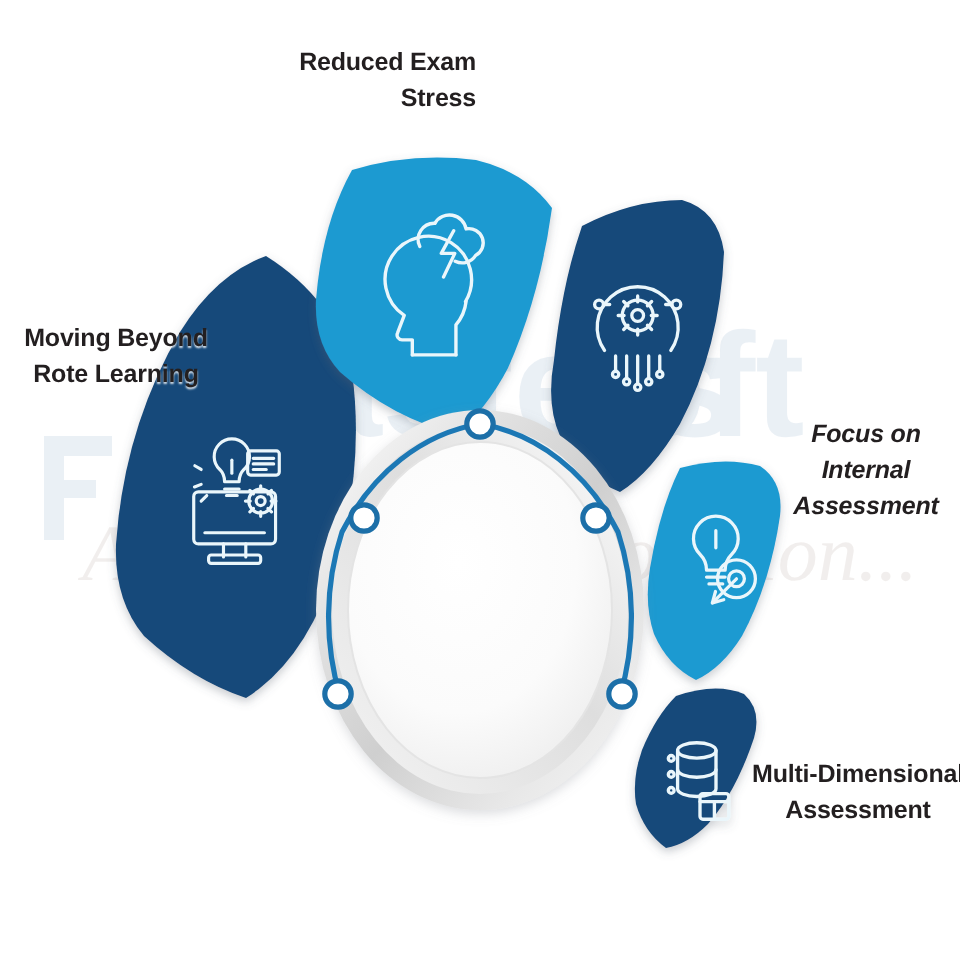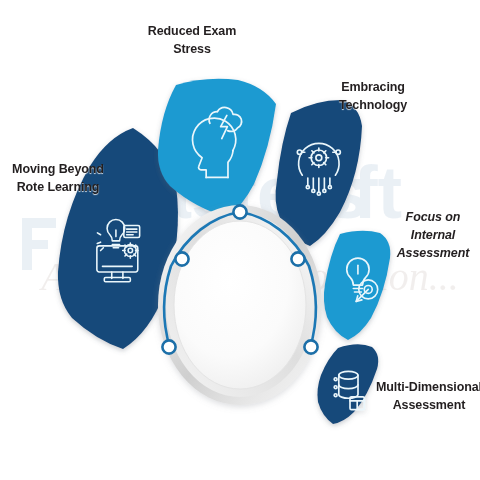--- a/index.html
+++ b/index.html
@@ -31,21 +31,21 @@
     font-family: "Liberation Sans", sans-serif;
     font-size: 12.5px;
     font-weight: 700;
     line-height: 1.45;
     text-align: center;
     letter-spacing: -0.1px;
     white-space: pre-line;
     text-shadow: 0 1px 1px rgba(255,255,255,0.85);
   }
   #label-rote      { left: -2px;  top: 160px; width: 120px; }
-  #label-stress    { left: 128px; top: 22px;  width: 128px; }
+  #label-stress    { left: 110px; top: 22px;  width: 128px; text-align: right; }
   #label-tech      { left: 318px; top: 78px;  width: 110px; }
   #label-internal  { left: 386px; top: 208px; width: 94px; font-style: italic;  }
   #label-multidim  { left: 376px; top: 378px; width: 106px; }
 
   .center-text {
     position: absolute;
     left: 173px;
     top: 268px;
     width: 134px;
     text-align: center;
@@ -215,22 +215,20 @@
       <circle cx="311" cy="347" r="6.6"></circle>
     </g>
   </svg>
 
   <div class="label" id="label-rote">Moving Beyond
 Rote Learning</div>
 
   <div class="label" id="label-stress">Reduced Exam
 Stress</div>
 
-  <div class="label" id="label-tech">Embracing
-Technology</div>
 
   <div class="label" id="label-internal">Focus on
 Internal
 Assessment</div>
 
   <div class="label" id="label-multidim">Multi-Dimensional
 Assessment</div>
 
 
 </div>

